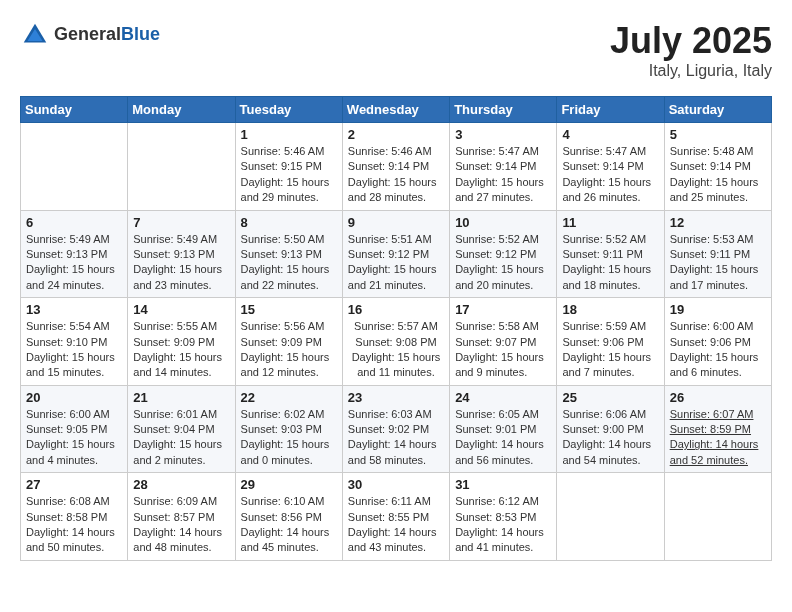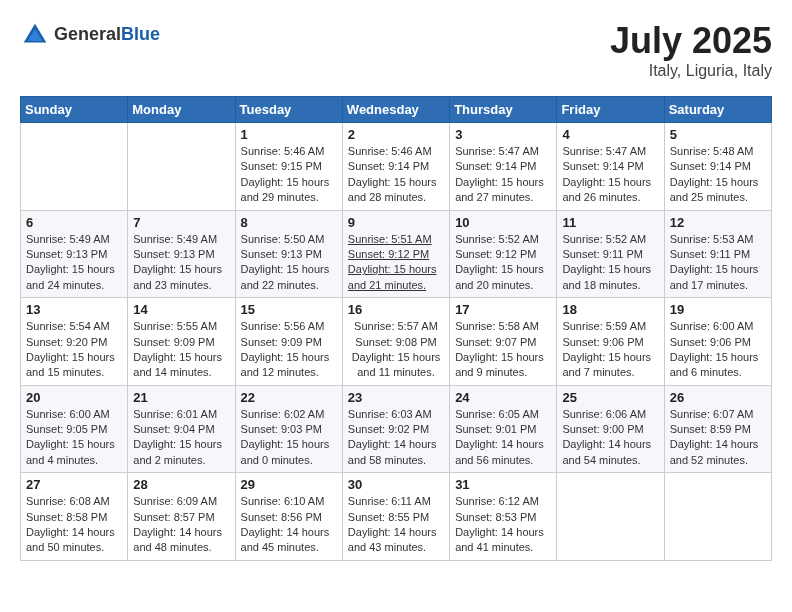--- a/index.html
+++ b/index.html
@@ -163,21 +163,21 @@
 Daylight: 15 hours and 23 minutes.</div>
         </td>
         <td>
           <span class="day-number">8</span>
           <div class="day-info" style="white-space: pre-line;">Sunrise: 5:50 AM
 Sunset: 9:13 PM
 Daylight: 15 hours and 22 minutes.</div>
         </td>
         <td>
           <span class="day-number">9</span>
-          <div class="day-info" style="white-space: pre-line; text-decoration: underline;">Sunrise: 5:51 AM
+          <div class="day-info" style="white-space: pre-line;">Sunrise: 5:51 AM
 Sunset: 9:12 PM
 Daylight: 15 hours and 21 minutes.</div>
         </td>
         <td>
           <span class="day-number">10</span>
           <div class="day-info" style="white-space: pre-line;">Sunrise: 5:52 AM
 Sunset: 9:12 PM
 Daylight: 15 hours and 20 minutes.</div>
         </td>
         <td>
@@ -190,21 +190,21 @@
           <span class="day-number">12</span>
           <div class="day-info" style="white-space: pre-line;">Sunrise: 5:53 AM
 Sunset: 9:11 PM
 Daylight: 15 hours and 17 minutes.</div>
         </td>
       </tr>
       <tr class="row-white">
         <td>
           <span class="day-number">13</span>
           <div class="day-info" style="white-space: pre-line;">Sunrise: 5:54 AM
-Sunset: 9:20 PM
+Sunset: 9:10 PM
 Daylight: 15 hours and 15 minutes.</div>
         </td>
         <td>
           <span class="day-number">14</span>
           <div class="day-info" style="white-space: pre-line;">Sunrise: 5:55 AM
 Sunset: 9:09 PM
 Daylight: 15 hours and 14 minutes.</div>
         </td>
         <td>
           <span class="day-number">15</span>
@@ -269,21 +269,21 @@
 Daylight: 14 hours and 56 minutes.</div>
         </td>
         <td>
           <span class="day-number">25</span>
           <div class="day-info" style="white-space: pre-line;">Sunrise: 6:06 AM
 Sunset: 9:00 PM
 Daylight: 14 hours and 54 minutes.</div>
         </td>
         <td>
           <span class="day-number">26</span>
-          <div class="day-info" style="white-space: pre-line;">Sunrise: 6:07 AM
+          <div class="day-info" style="white-space: pre-line; text-decoration: underline;">Sunrise: 6:07 AM
 Sunset: 8:59 PM
 Daylight: 14 hours and 52 minutes.</div>
         </td>
       </tr>
       <tr class="row-white">
         <td>
           <span class="day-number">27</span>
           <div class="day-info" style="white-space: pre-line;">Sunrise: 6:08 AM
 Sunset: 8:58 PM
 Daylight: 14 hours and 50 minutes.</div>

